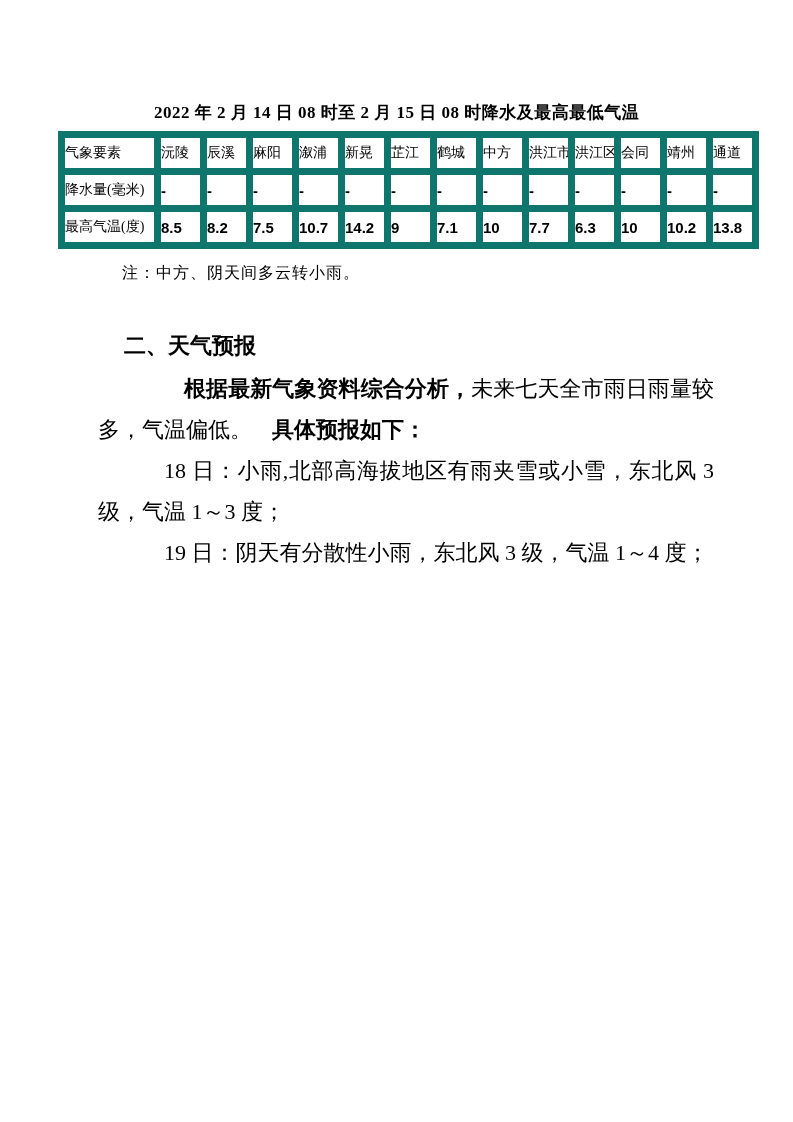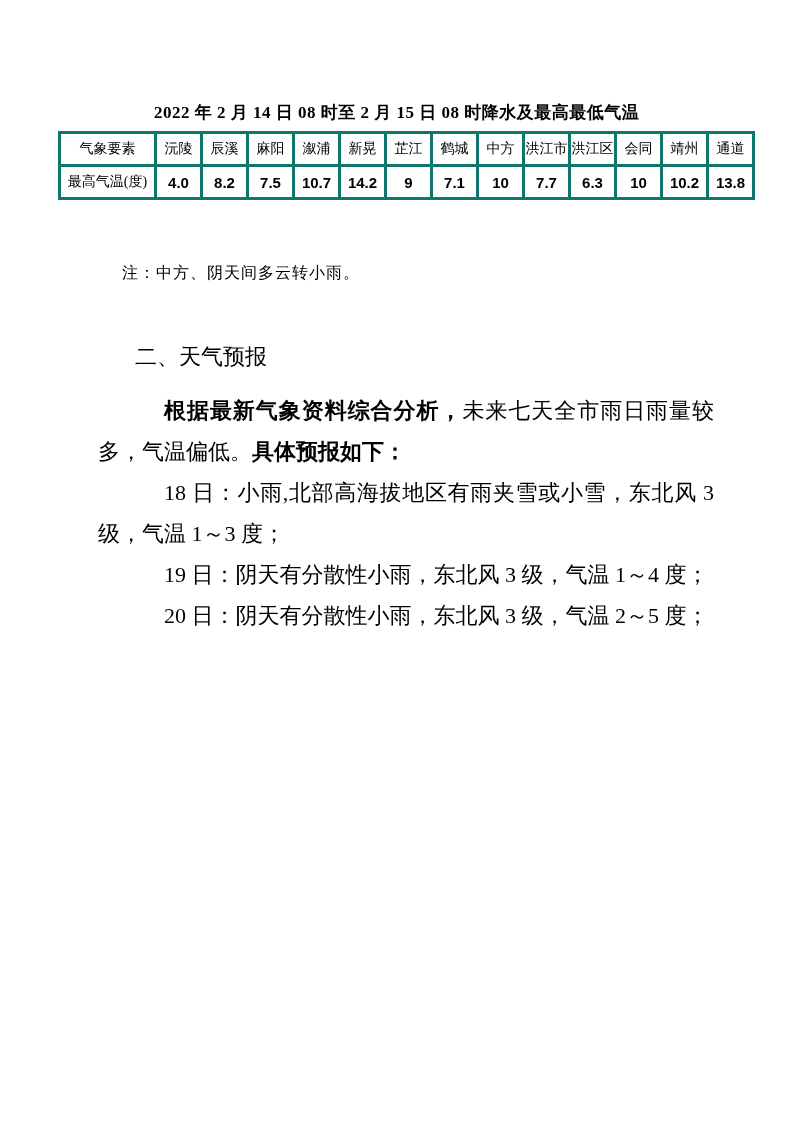--- a/index.html
+++ b/index.html
@@ -26,24 +26,23 @@
     position: absolute;
     top: 131px;
     left: 58px;
     width: 694px;
     border-collapse: collapse;
     table-layout: fixed;
     border: 1px solid #000;
     border-bottom: 2px solid #000;
   }
   table.weather td {
-    border: 3px solid #0f766e;
+    border: 7px solid #0f766e;
     height: 30px;
     padding: 0;
-    text-align: center;
     vertical-align: middle;
     font-size: 15px;
     white-space: nowrap;
     overflow: hidden;
   }
   table.weather td.hdr { font-size: 14px; }
   table.weather td.lbl { font-size: 14px; }
   table.weather td.val {
     font-family: "Liberation Sans", sans-serif;
     font-weight: bold;
@@ -58,30 +57,30 @@
   }
   .body-text {
     position: absolute;
     top: 323px;
     left: 98px;
     width: 616px;
     font-size: 22px;
     line-height: 41px;
   }
   .body-text .heading {
-    margin: 13px;
-    font-weight: normal;
+    margin: 2px;
+    font-weight: bold;
     text-indent: 24px;
   }
   .body-text p {
     margin: 0;
     text-indent: 66px;
     text-align: justify;
   }
-  .b { font-weight: bold; }
+  .b { font-weight: bold; margin-left: 20px; }
 </style>
 </head>
 <body>
 
 <div class="page">
 
   <div class="doc-title">2022 年 2 月 14 日 08 时至 2 月 15 日 08 时降水及最高最低气温</div>
 
   <table class="weather">
     <colgroup>
@@ -111,22 +110,38 @@
         <td class="hdr">芷江</td>
         <td class="hdr">鹤城</td>
         <td class="hdr">中方</td>
         <td class="hdr">洪江市</td>
         <td class="hdr">洪江区</td>
         <td class="hdr">会同</td>
         <td class="hdr">靖州</td>
         <td class="hdr">通道</td>
       </tr>
       <tr>
+        <td class="lbl">降水量(毫米)</td>
+        <td class="val">-</td>
+        <td class="val">-</td>
+        <td class="val">-</td>
+        <td class="val">-</td>
+        <td class="val">-</td>
+        <td class="val">-</td>
+        <td class="val">-</td>
+        <td class="val">-</td>
+        <td class="val">-</td>
+        <td class="val">-</td>
+        <td class="val">-</td>
+        <td class="val">-</td>
+        <td class="val">-</td>
+      </tr>
+      <tr>
         <td class="lbl">最高气温(度)</td>
-        <td class="val">4.0</td>
+        <td class="val">8.5</td>
         <td class="val">8.2</td>
         <td class="val">7.5</td>
         <td class="val">10.7</td>
         <td class="val">14.2</td>
         <td class="val">9</td>
         <td class="val">7.1</td>
         <td class="val">10</td>
         <td class="val">7.7</td>
         <td class="val">6.3</td>
         <td class="val">10</td>
@@ -136,16 +151,15 @@
     </tbody>
   </table>
 
   <div class="note">注：中方、阴天间多云转小雨。</div>
 
   <div class="body-text">
     <p class="heading">二、天气预报</p>
     <p><span class="b">根据最新气象资料综合分析，</span><span>未来七天全市雨日雨量较多，气温偏低。</span><span class="b">具体预报如下：</span></p>
     <p>18 日：小雨,北部高海拔地区有雨夹雪或小雪，东北风 3 级，气温 1～3 度；</p>
     <p>19 日：阴天有分散性小雨，东北风 3 级，气温 1～4 度；</p>
-    <p>20 日：阴天有分散性小雨，东北风 3 级，气温 2～5 度；</p>
   </div>
 
 </div>
 
 </body></html>

